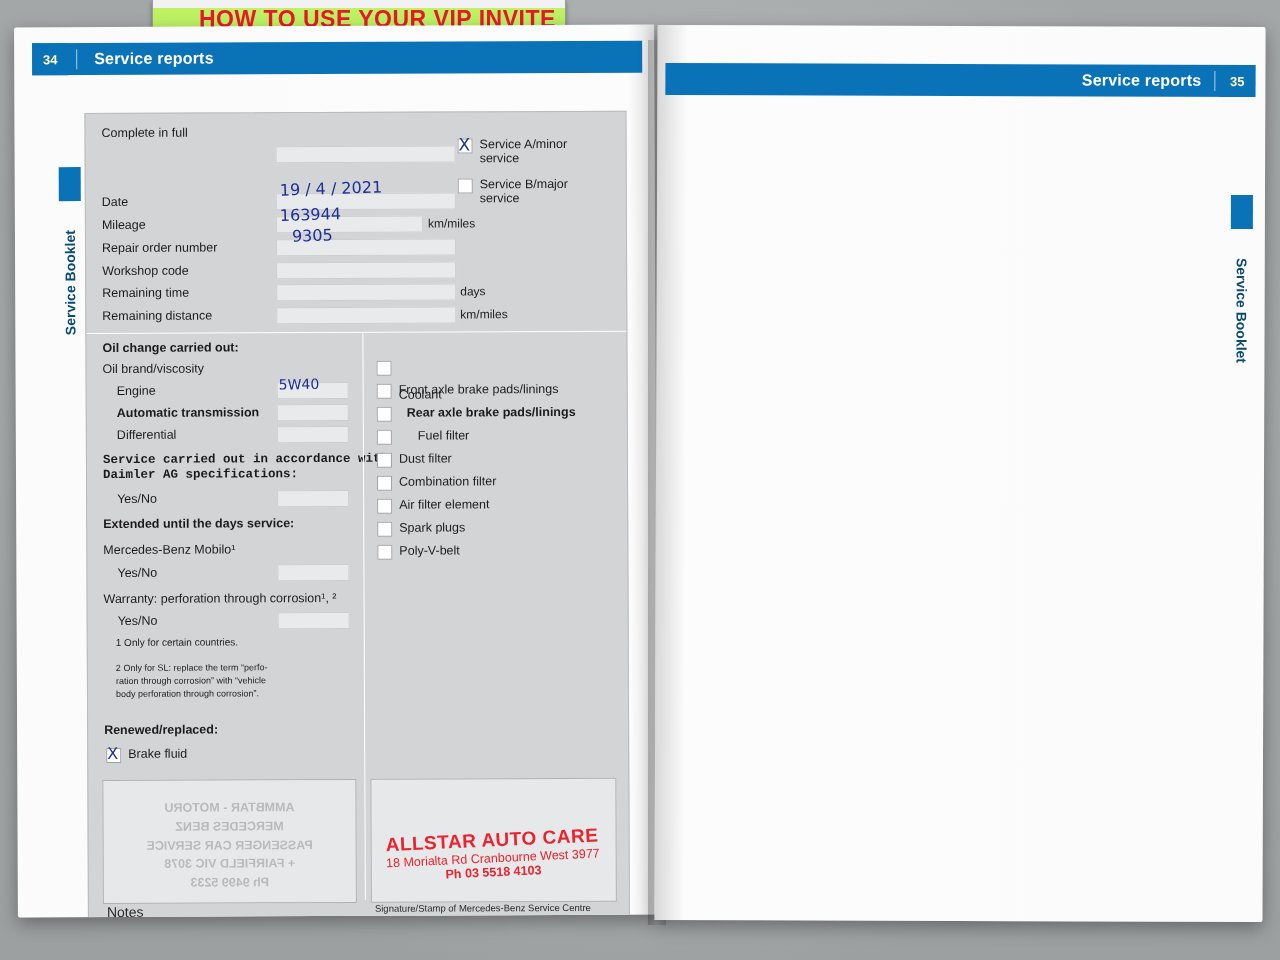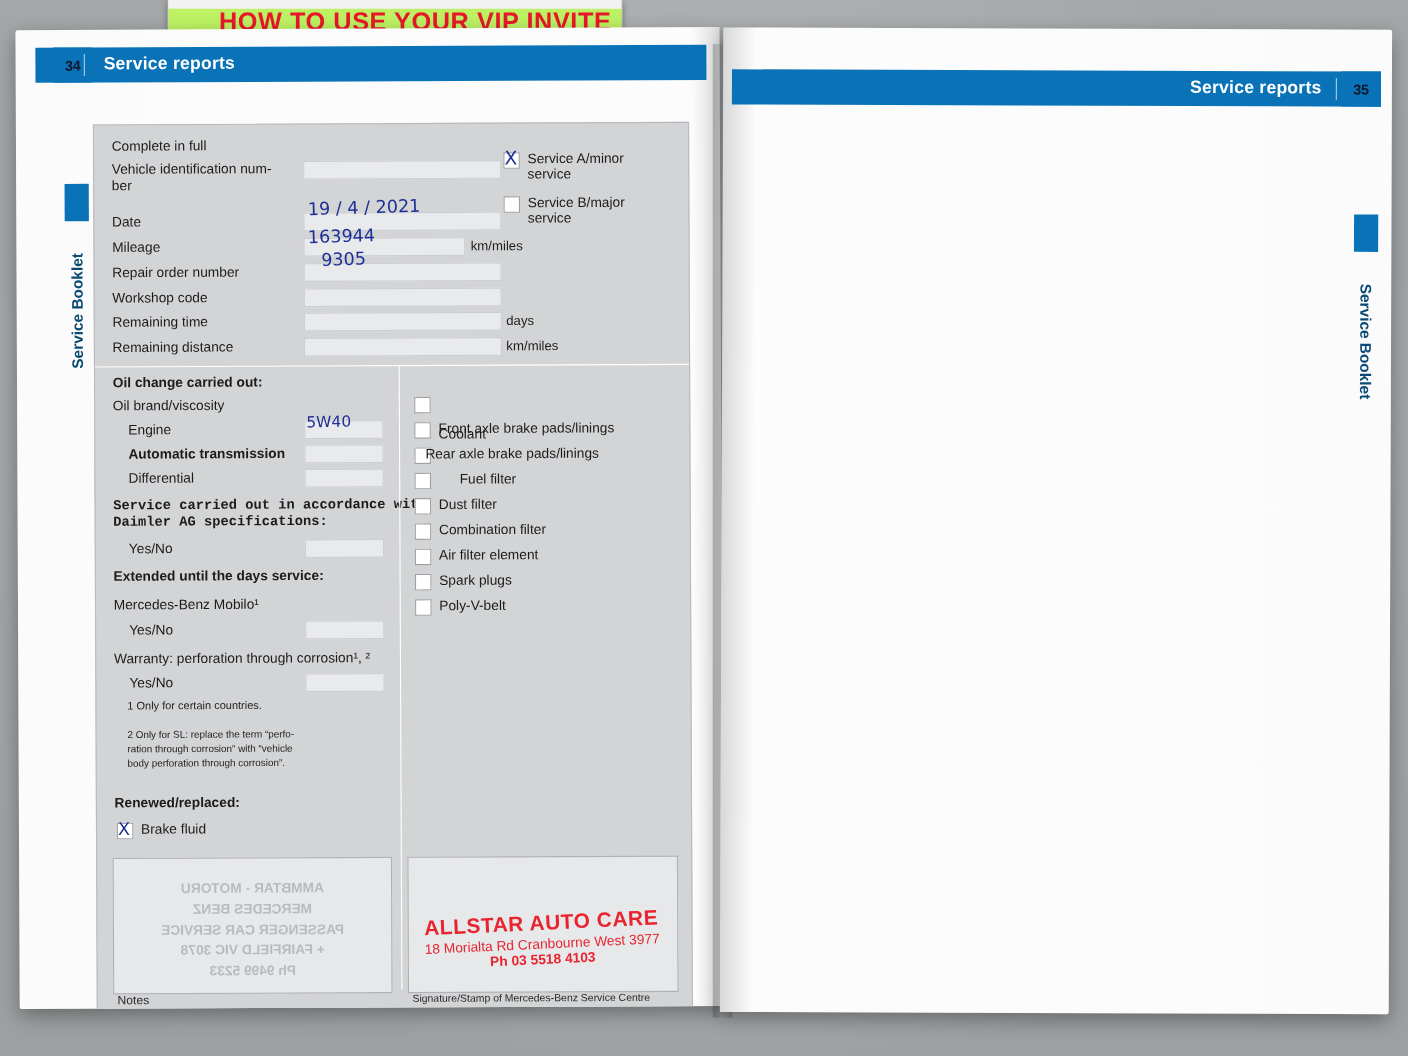--- a/index.html
+++ b/index.html
@@ -51,21 +51,21 @@
   .spine{position:absolute;left:640px;top:14px;width:18px;height:885px;
     background:linear-gradient(90deg,rgba(0,0,0,.22),rgba(0,0,0,.05) 45%,rgba(0,0,0,.18));}
 
   
   .hdr{position:absolute;height:32px;background:#0a73b8;color:#fff;}
   .hdr.l{left:18px;top:16px;width:610px;}
   .hdr.r{left:8px;top:38px;width:590px;}
   .hdr .pgnum{
     position:absolute;top:0;width:36px;height:32px;
     display:flex;align-items:center;justify-content:center;
-    font-size:13px;font-weight:bold;background:#0a73b8;color:#0f172a;margin-left:16px;
+    font-size:13px;font-weight:bold;background:#0a73b8;color:#fef9c3;
   }
   .hdr.l .pgnum{left:0;}
   .hdr.r .pgnum{right:0;}
   .hdr .title{
     position:absolute;top:0;height:32px;display:flex;align-items:center;
     font-size:16px;font-weight:bold;letter-spacing:.2px;
   }
   .hdr.l .title{left:62px;}
   .hdr.r .title{right:54px;}
   .hdr .sep{position:absolute;top:6px;width:1px;height:20px;background:rgba(255,255,255,.65);}
@@ -108,21 +108,21 @@
 
   
   .stampbox{position:absolute;border:1px solid #b0b1b4;background:#e7e8ea;}
   .stampcap{position:absolute;font-size:9.5px;color:#2a2a2a;}
   .stamp{position:absolute;color:#e8242f;text-align:center;white-space:nowrap;}
   .stamp .l1{font-size:19px;font-weight:bold;letter-spacing:.5px;}
   .stamp .l2{font-size:12.5px;}
   .stamp .l3{font-size:12.5px;font-weight:bold;}
   .ghost{position:absolute;color:rgba(90,95,100,.33);font-size:12.5px;font-weight:bold;
          text-align:center;transform:scaleX(-1);line-height:1.5;}
-  .notes{position:absolute;font-size:11px;color:#2a2a2a;}
+  .notes{position:absolute;font-size:14px;color:#2a2a2a;}
 </style>
 </head>
 <body>
 
 <div class="desk"></div>
 
 <div class="behind">
   <div class="whitestrip"></div>
   <div class="blackband">
     <span>HOW TO USE YOUR VIP INVITE</span>
@@ -139,22 +139,20 @@
       <div class="title">Service reports</div>
     </div>
 
     <div class="tab left"></div>
     <div class="tabtxt left">Service Booklet</div>
 
     <div class="panel l">
 
       <div class="lbl" style="left:16px;top:12px;">Complete in full</div>
 
-      <div class="lbl" style="left:16px;top:33px;width:180px;white-space:pre-line;">Vehicle identification num-
-ber</div>
       <div class="fld" style="left:190px;top:33px;width:178px;"></div>
 
       <div class="lbl" style="left:16px;top:81px;">Date</div>
       <div class="fld" style="left:190px;top:80px;width:178px;"></div>
       <div class="ink" style="left:194px;top:66px;">19 / 4 / 2021</div>
 
       <div class="lbl" style="left:16px;top:104px;">Mileage</div>
       <div class="fld" style="left:190px;top:103px;width:145px;"></div>
       <div class="ink" style="left:194px;top:92px;">163944</div>
       <div class="unit" style="left:342px;top:104px;">km/miles</div>
@@ -224,21 +222,21 @@
 
       <div style="position:absolute;left:276px;top:219px;width:1px;height:568px;background:#ffffff;"></div>
 
       <div class="chk" style="left:290px;top:248px;"></div>
       <div class="chkl" style="left:312px;top:235px;margin-top:40px;">Coolant</div>
 
       <div class="chk" style="left:290px;top:271px;"></div>
       <div class="chkl" style="left:312px;top:270px;">Front axle brake pads/linings</div>
 
       <div class="chk" style="left:290px;top:294px;"></div>
-      <div class="chkl" style="left:300px;top:293px;">Rear axle brake pads/linings</div>
+      <div class="chkl" style="left:320px;top:293px;font-weight:bold;">Rear axle brake pads/linings</div>
 
       <div class="chk" style="left:290px;top:317px;"></div>
       <div class="chkl" style="left:331px;top:316px;text-align:right;">Fuel filter</div>
 
       <div class="chk" style="left:290px;top:340px;"></div>
       <div class="chkl" style="left:312px;top:339px;">Dust filter</div>
 
       <div class="chk" style="left:290px;top:363px;"></div>
       <div class="chkl" style="left:312px;top:362px;">Combination filter</div>
 

